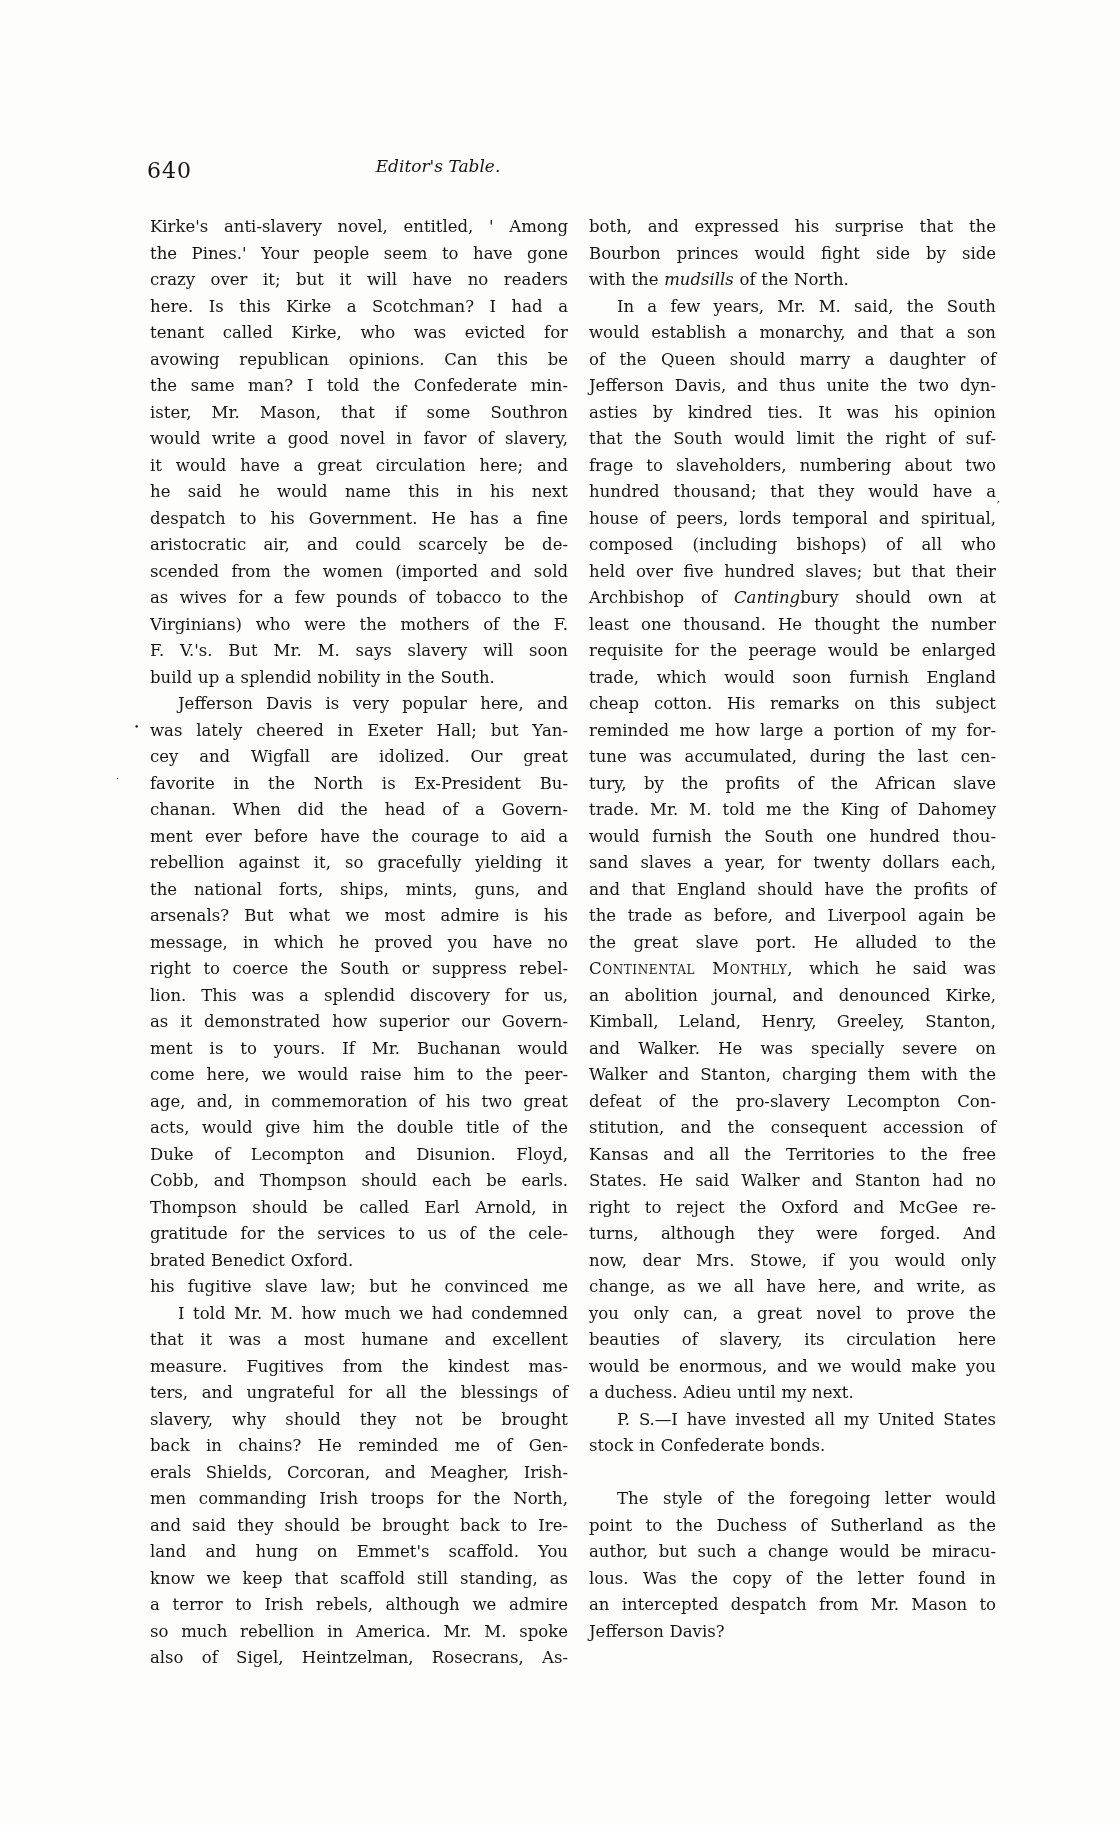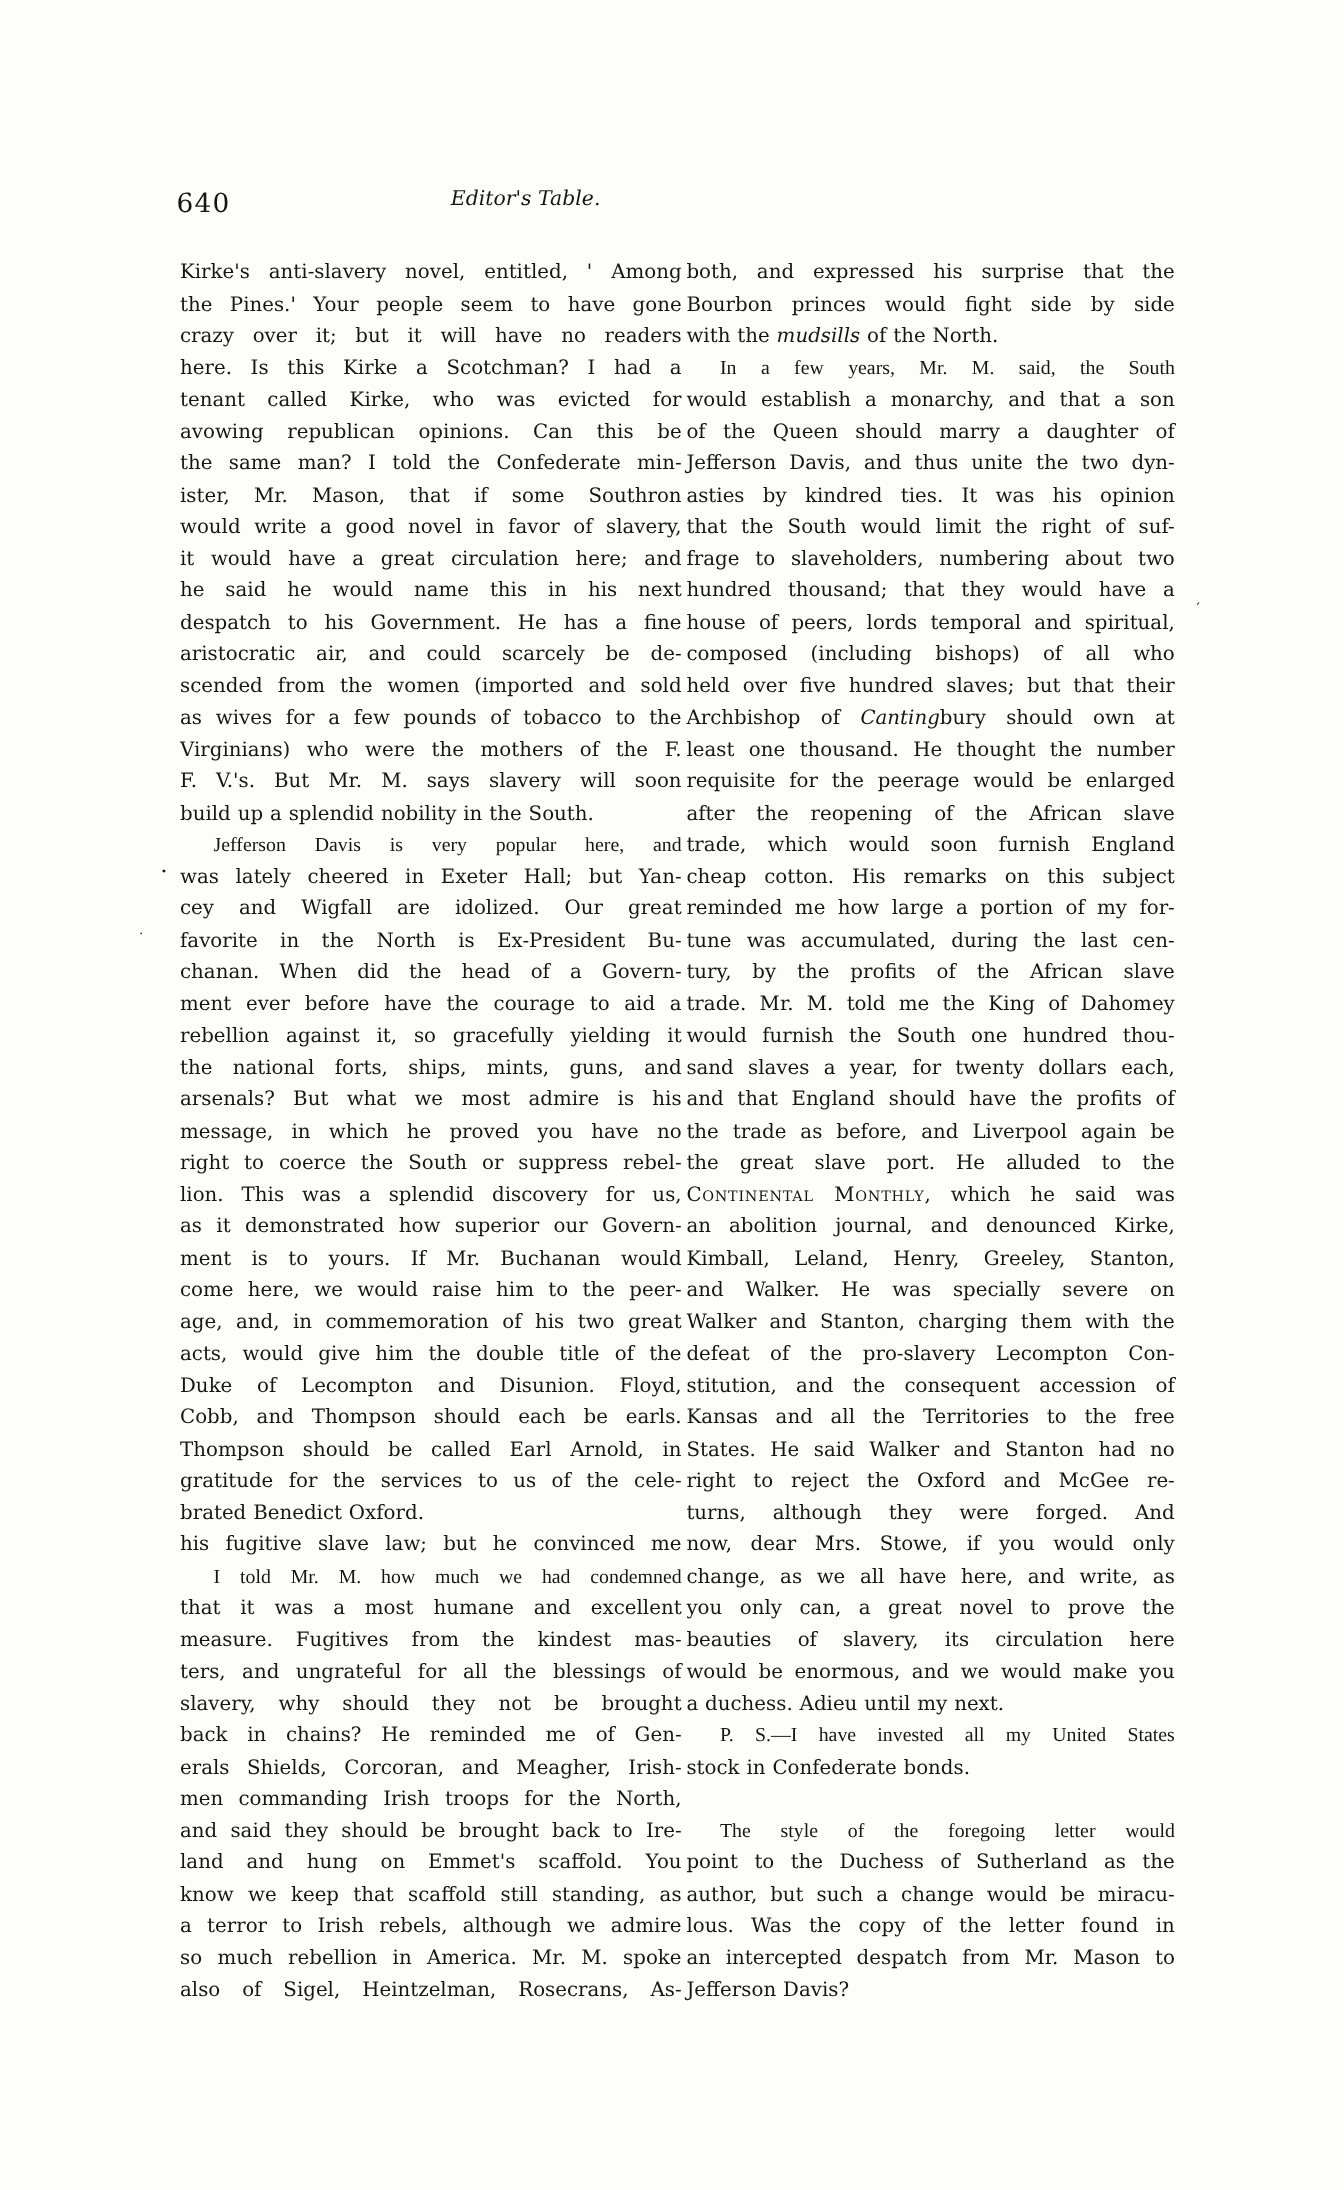--- a/index.html
+++ b/index.html
@@ -15,32 +15,32 @@
     position: absolute; left: 147px; top: 158px;
     font-size: 22px; letter-spacing: 1px;
   }
   .running-title {
     position: absolute; left: 438px; top: 156px;
     transform: translateX(-50%);
     font-style: italic; font-size: 17px; white-space: nowrap;
   }
   .columns {
     position: absolute; left: 150px; top: 214px;
-    width: 845px; display: flex; gap: 4px;
+    width: 845px; display: flex; gap: 21px;
   }
   .col { flex: none; }
   .col-left  { width: 418px; }
   .col-right { width: 407px; }
   .line {
     font-size: 16.5px; line-height: 26.5px;
     text-align: justify; text-align-last: justify;
     word-spacing: 0.5px;
   }
   .line.short  { text-align-last: left; }
-  .line.indent { padding-left: 28px; font-family: Liberation Serif, serif; }
+  .line.indent { padding-left: 28px; }
   .para.gap { margin-top: 26.5px; }
   .sc { font-variant: small-caps; letter-spacing: 0.6px; }
   em { font-style: italic; }
   .artifact { position: absolute; color: #1b1916; }
 </style>
 </head>
 <body>
 
 <div class="page-number">640</div>
 <div class="running-title">Editor's Table.</div>
@@ -123,21 +123,20 @@
         <div class="line">asties by kindred ties.  It was his opinion</div>
         <div class="line">that the South would limit the right of suf-</div>
         <div class="line">frage to slaveholders, numbering about two</div>
         <div class="line">hundred thousand; that they would have a</div>
         <div class="line">house of peers, lords temporal and spiritual,</div>
         <div class="line">composed (including bishops) of all who</div>
         <div class="line">held over five hundred slaves; but that their</div>
         <div class="line">Archbishop of <em>Canting</em>bury should own at</div>
         <div class="line">least one thousand.  He thought the number</div>
         <div class="line">requisite for the peerage would be enlarged</div>
-        <div class="line">after the reopening of the African slave</div>
         <div class="line">trade, which would soon furnish England</div>
         <div class="line">cheap cotton.  His remarks on this subject</div>
         <div class="line">reminded me how large a portion of my for-</div>
         <div class="line">tune was accumulated, during the last cen-</div>
         <div class="line">tury, by the profits of the African slave</div>
         <div class="line">trade.  Mr. M. told me the King of Dahomey</div>
         <div class="line">would furnish the South one hundred thou-</div>
         <div class="line">sand slaves a year, for twenty dollars each,</div>
         <div class="line">and that England should have the profits of</div>
         <div class="line">the trade as before, and Liverpool again be</div>

